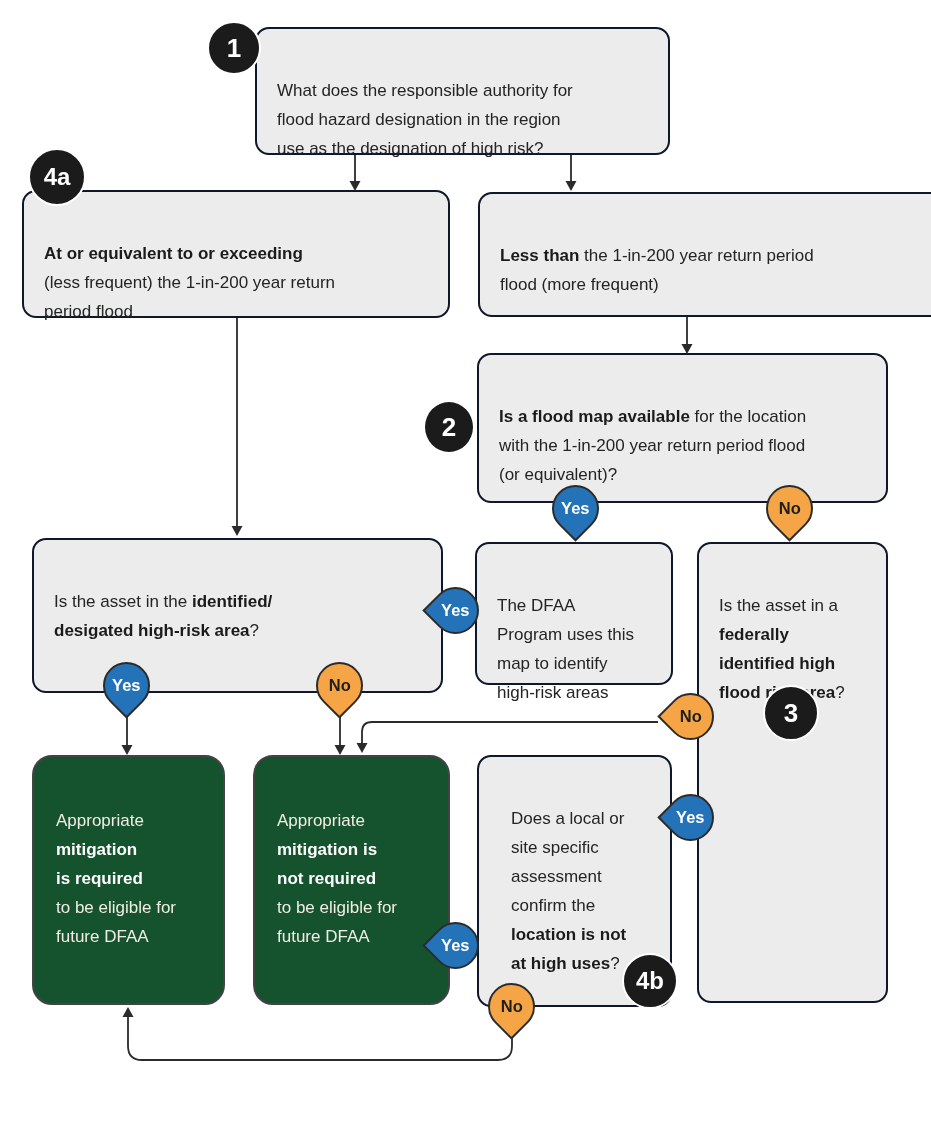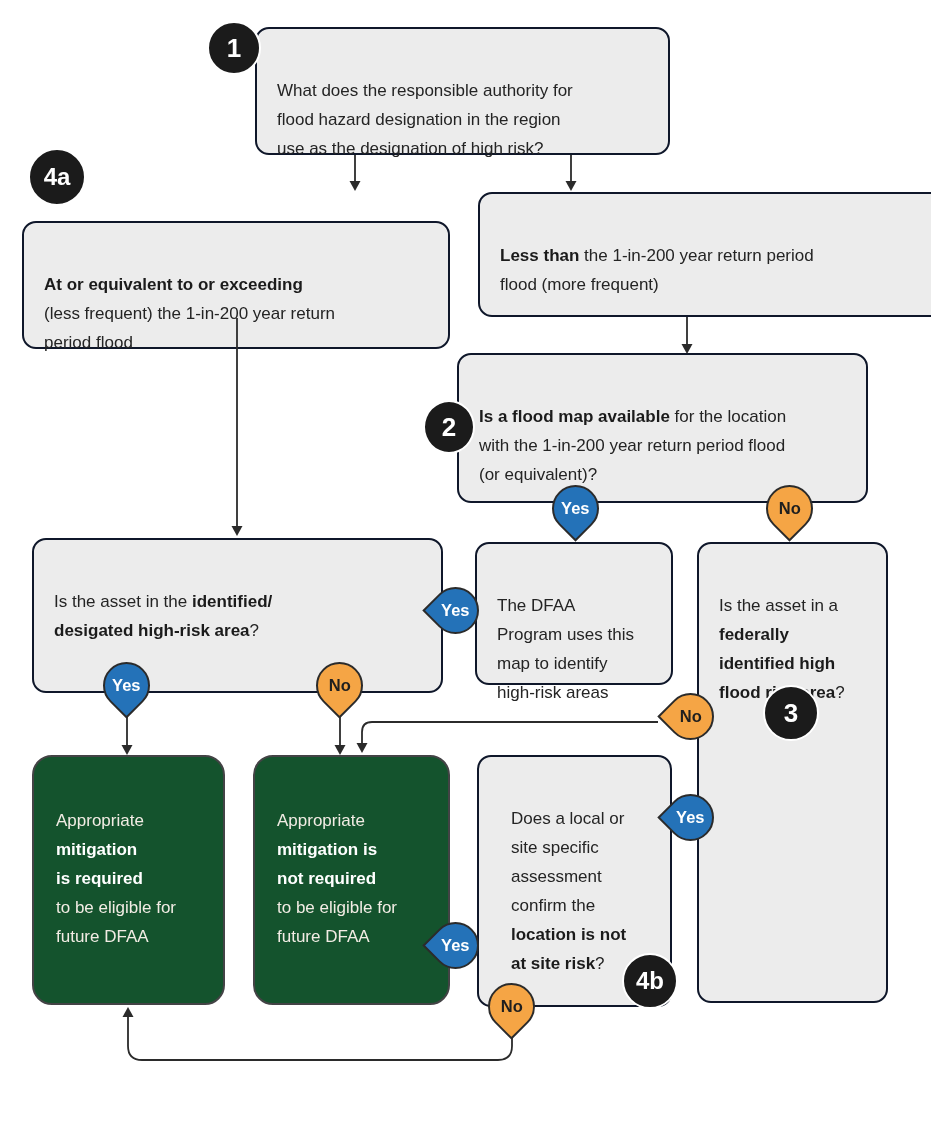--- a/index.html
+++ b/index.html
@@ -97,32 +97,32 @@
     <path d="M512,1034 L512,1046 Q512,1060 498,1060 L142,1060 Q128,1060 128,1046 L128,1016"></path>
     <path class="arrow" d="M122.5,1017 L133.5,1017 L128,1007 Z"></path>
   </svg>
 
   <div class="node" style="left:255px;top:27px;width:415px;height:128px;">
     <span>What does the responsible authority for
 flood hazard designation in the region
 use as the designation of high risk?</span>
   </div>
 
-  <div class="node" style="left:22px;top:190px;width:428px;height:128px;margin-top:31px;">
+  <div class="node" style="left:22px;top:190px;width:428px;height:128px;">
     <b>At or equivalent to or exceeding</b><span>
 (less frequent) the 1-in-200 year return
 period flood</span>
   </div>
 
   <div class="node" style="left:478px;top:192px;width:470px;height:125px;">
     <b>Less than</b><span> the 1-in-200 year return period
 flood (more frequent)</span>
   </div>
 
-  <div class="node" style="left:457px;top:353px;width:411px;height:150px;">
+  <div class="node" style="left:477px;top:353px;width:411px;height:150px;">
     <b>Is a flood map available</b><span> for the location
 with the 1-in-200 year return period flood
 (or equivalent)?</span>
   </div>
 
   <div class="node" style="left:475px;top:542px;width:198px;height:143px;">
     <span>The DFAA
 Program uses this
 map to identify
 high-risk areas</span>
@@ -155,21 +155,21 @@
 to be eligible for
 future DFAA</span>
   </div>
 
   <div class="node" style="left:477px;top:755px;width:195px;height:252px;padding-left:32px;">
     <span>Does a local or
 site specific
 assessment
 confirm the
 </span><b>location is not
-at site risk</b><span>?</span>
+at high uses</b><span>?</span>
   </div>
 
   <div class="pin pin-down pin-yes" style="left:552px;top:485px;">
     <span>Yes</span>
   </div>
   <div class="pin pin-down pin-no" style="left:766px;top:485px;">
     <span>No</span>
   </div>
 
   <div class="pin pin-left pin-yes" style="left:432px;top:587px;">

